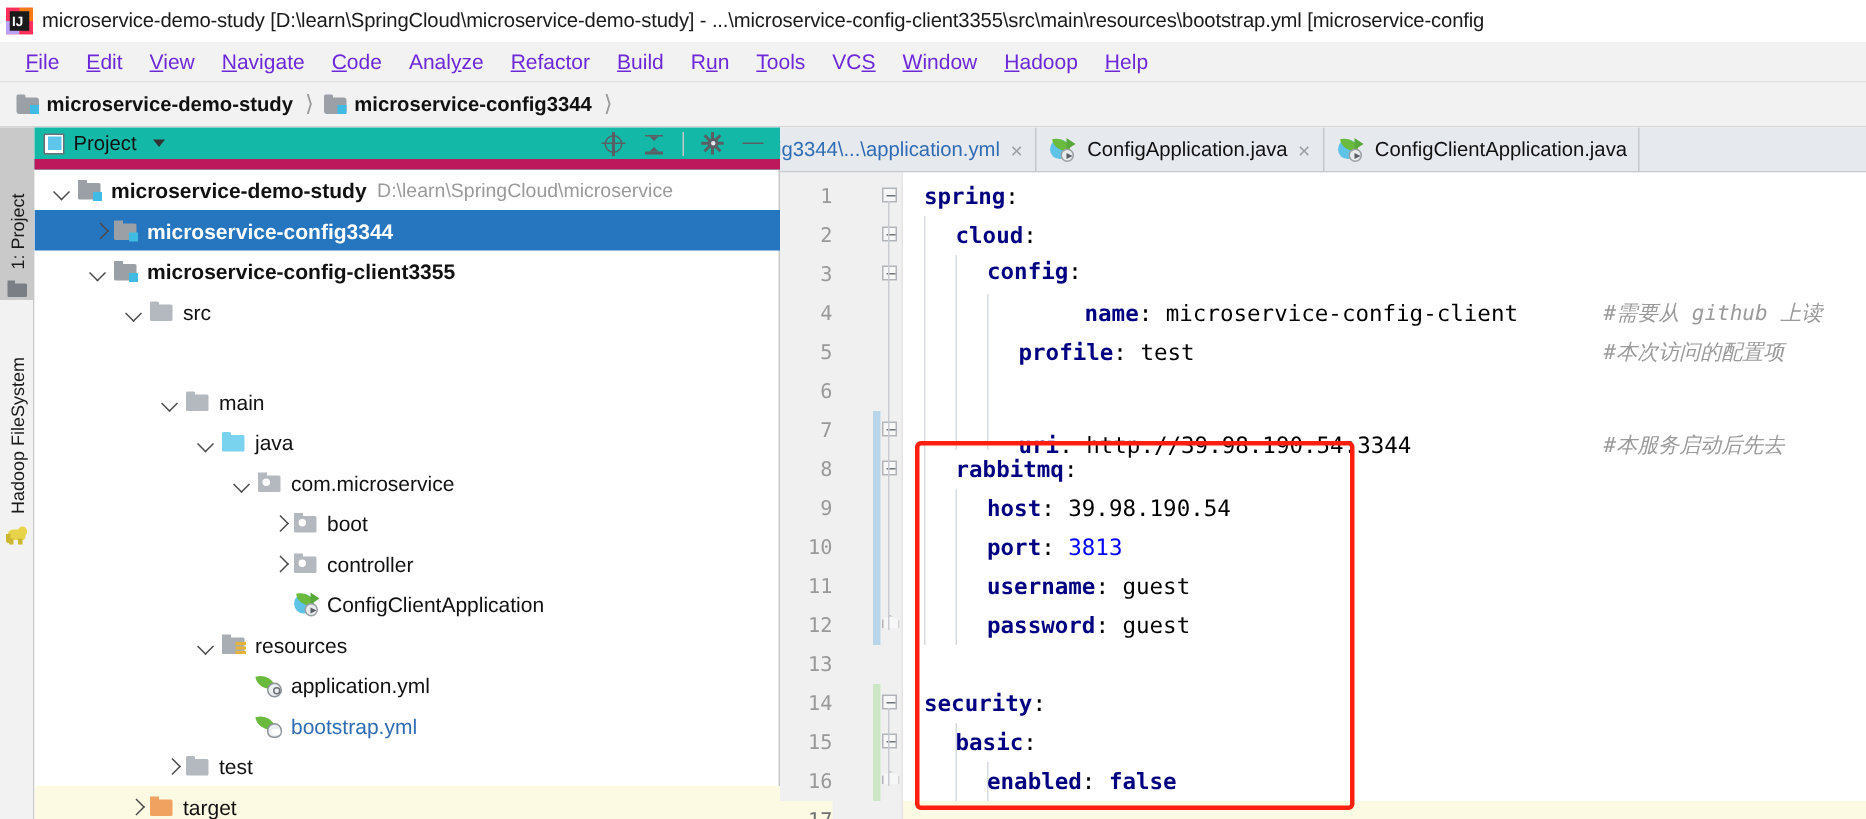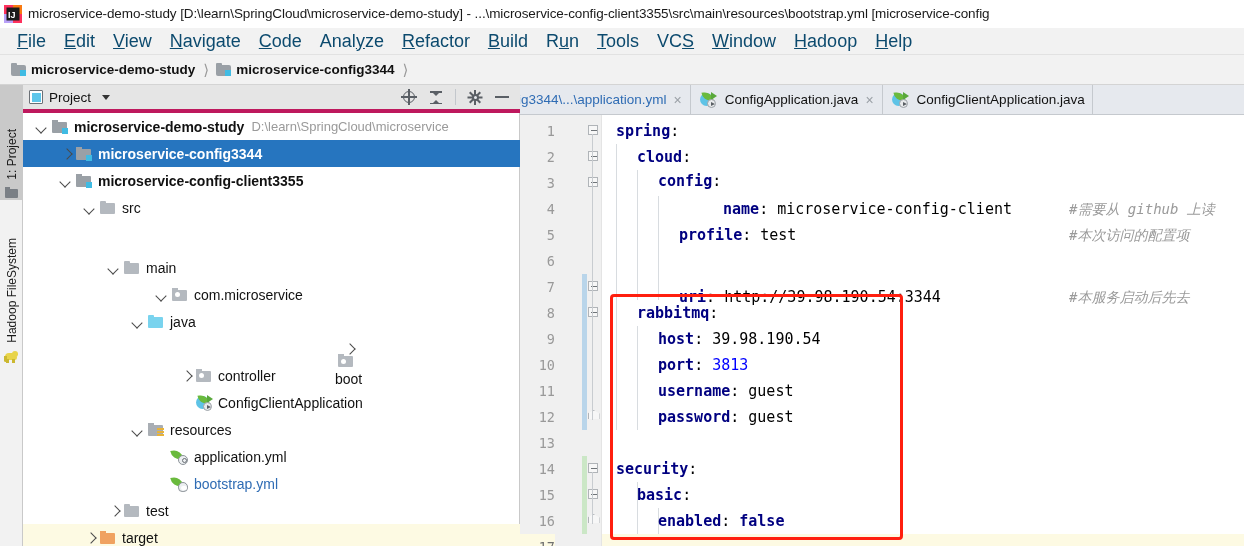--- a/index.html
+++ b/index.html
@@ -29,21 +29,21 @@
 
   
   .menubar {
     position:absolute; left:0; top:28px; width:1244px; height:27px;
     background:#f2f2f2;
     display:flex; align-items:center;
     padding-left:8px; gap:0px;
     border-bottom:1px solid #e2e2e2;
   }
   .menu-item {
-    font-size:18px; color:#0c4a6e; padding:2px 9px; white-space:nowrap;
+    font-size:14px; color:#6d28d9; padding:2px 9px; white-space:nowrap;
     cursor:default;
   }
   .menu-item .mn { text-decoration:underline; }
 
   
   .navbar {
     position:absolute; left:0; top:55px; width:1244px; height:30px;
     background:#f2f2f2;
     display:flex; align-items:center; padding-left:8px;
     border-bottom:1px solid #d4d4d4;
@@ -113,23 +113,23 @@
   }
   .ic-elephant .l1 { left:2px; } .ic-elephant .l2 { left:8px; }
 
   
   .project-panel {
     position:absolute; left:23px; top:85px; width:497px; height:461px;
     background:#ffffff; border-right:1px solid #c9c9c9;
   }
   .pp-header {
     position:absolute; left:0; top:0; width:497px; height:28px;
-    background:#e5e5e5;
+    background:#14b8a6;
     display:flex; align-items:center; padding:0 6px;
-    border-bottom:4px solid #be185d;
+    border-bottom:7px solid #be185d;
   }
   .pp-title { display:flex; align-items:center; gap:6px; }
   .ic-projwin { width:14px; height:14px; background:#ffffff; border:1.5px solid #6b7076; border-radius:1px; position:relative; }
   .ic-projwin::after { content:""; position:absolute; inset:1.5px; background:#5ec6ea; }
   .pp-title-text { font-size:13.5px; color:#111; }
   .pp-chev {
     width:0;height:0;border-left:4px solid transparent;border-right:4px solid transparent;
     border-top:5px solid #333; margin-left:5px;
   }
   .pp-actions { margin-left:auto; display:flex; align-items:center; gap:11px; padding-right:4px; }
@@ -505,38 +505,38 @@
           <span class="tlabel">src</span>
         </div>
         <div class="trow" style="padding-left: 82px; margin-top: 33px;">
           <span class="arrow down"></span>
           <span class="ticon f-plain">
             <span class="t"></span>
             <span class="b"></span>
           </span>
           <span class="tlabel">main</span>
         </div>
+        <div class="trow" style="padding-left: 106px;">
+          <span class="arrow down"></span>
+          <span class="ticon f-src">
+            <span class="t"></span>
+            <span class="b"></span>
+          </span>
+          <span class="tlabel">java</span>
+        </div>
         <div class="trow" style="padding-left: 130px;">
           <span class="arrow down"></span>
           <span class="ticon f-pkg">
             <span class="t"></span>
             <span class="b"></span>
             <span class="d"></span>
           </span>
           <span class="tlabel">com.microservice</span>
         </div>
-        <div class="trow" style="padding-left: 106px;">
-          <span class="arrow down"></span>
-          <span class="ticon f-src">
-            <span class="t"></span>
-            <span class="b"></span>
-          </span>
-          <span class="tlabel">java</span>
-        </div>
-        <div class="trow" style="padding-left: 154px; flex-direction: column;">
+        <div class="trow" style="padding-left: 154px;">
           <span class="arrow right"></span>
           <span class="ticon f-pkg">
             <span class="t"></span>
             <span class="b"></span>
             <span class="d"></span>
           </span>
           <span class="tlabel">boot</span>
         </div>
         <div class="trow" style="padding-left: 154px;">
           <span class="arrow right"></span>

